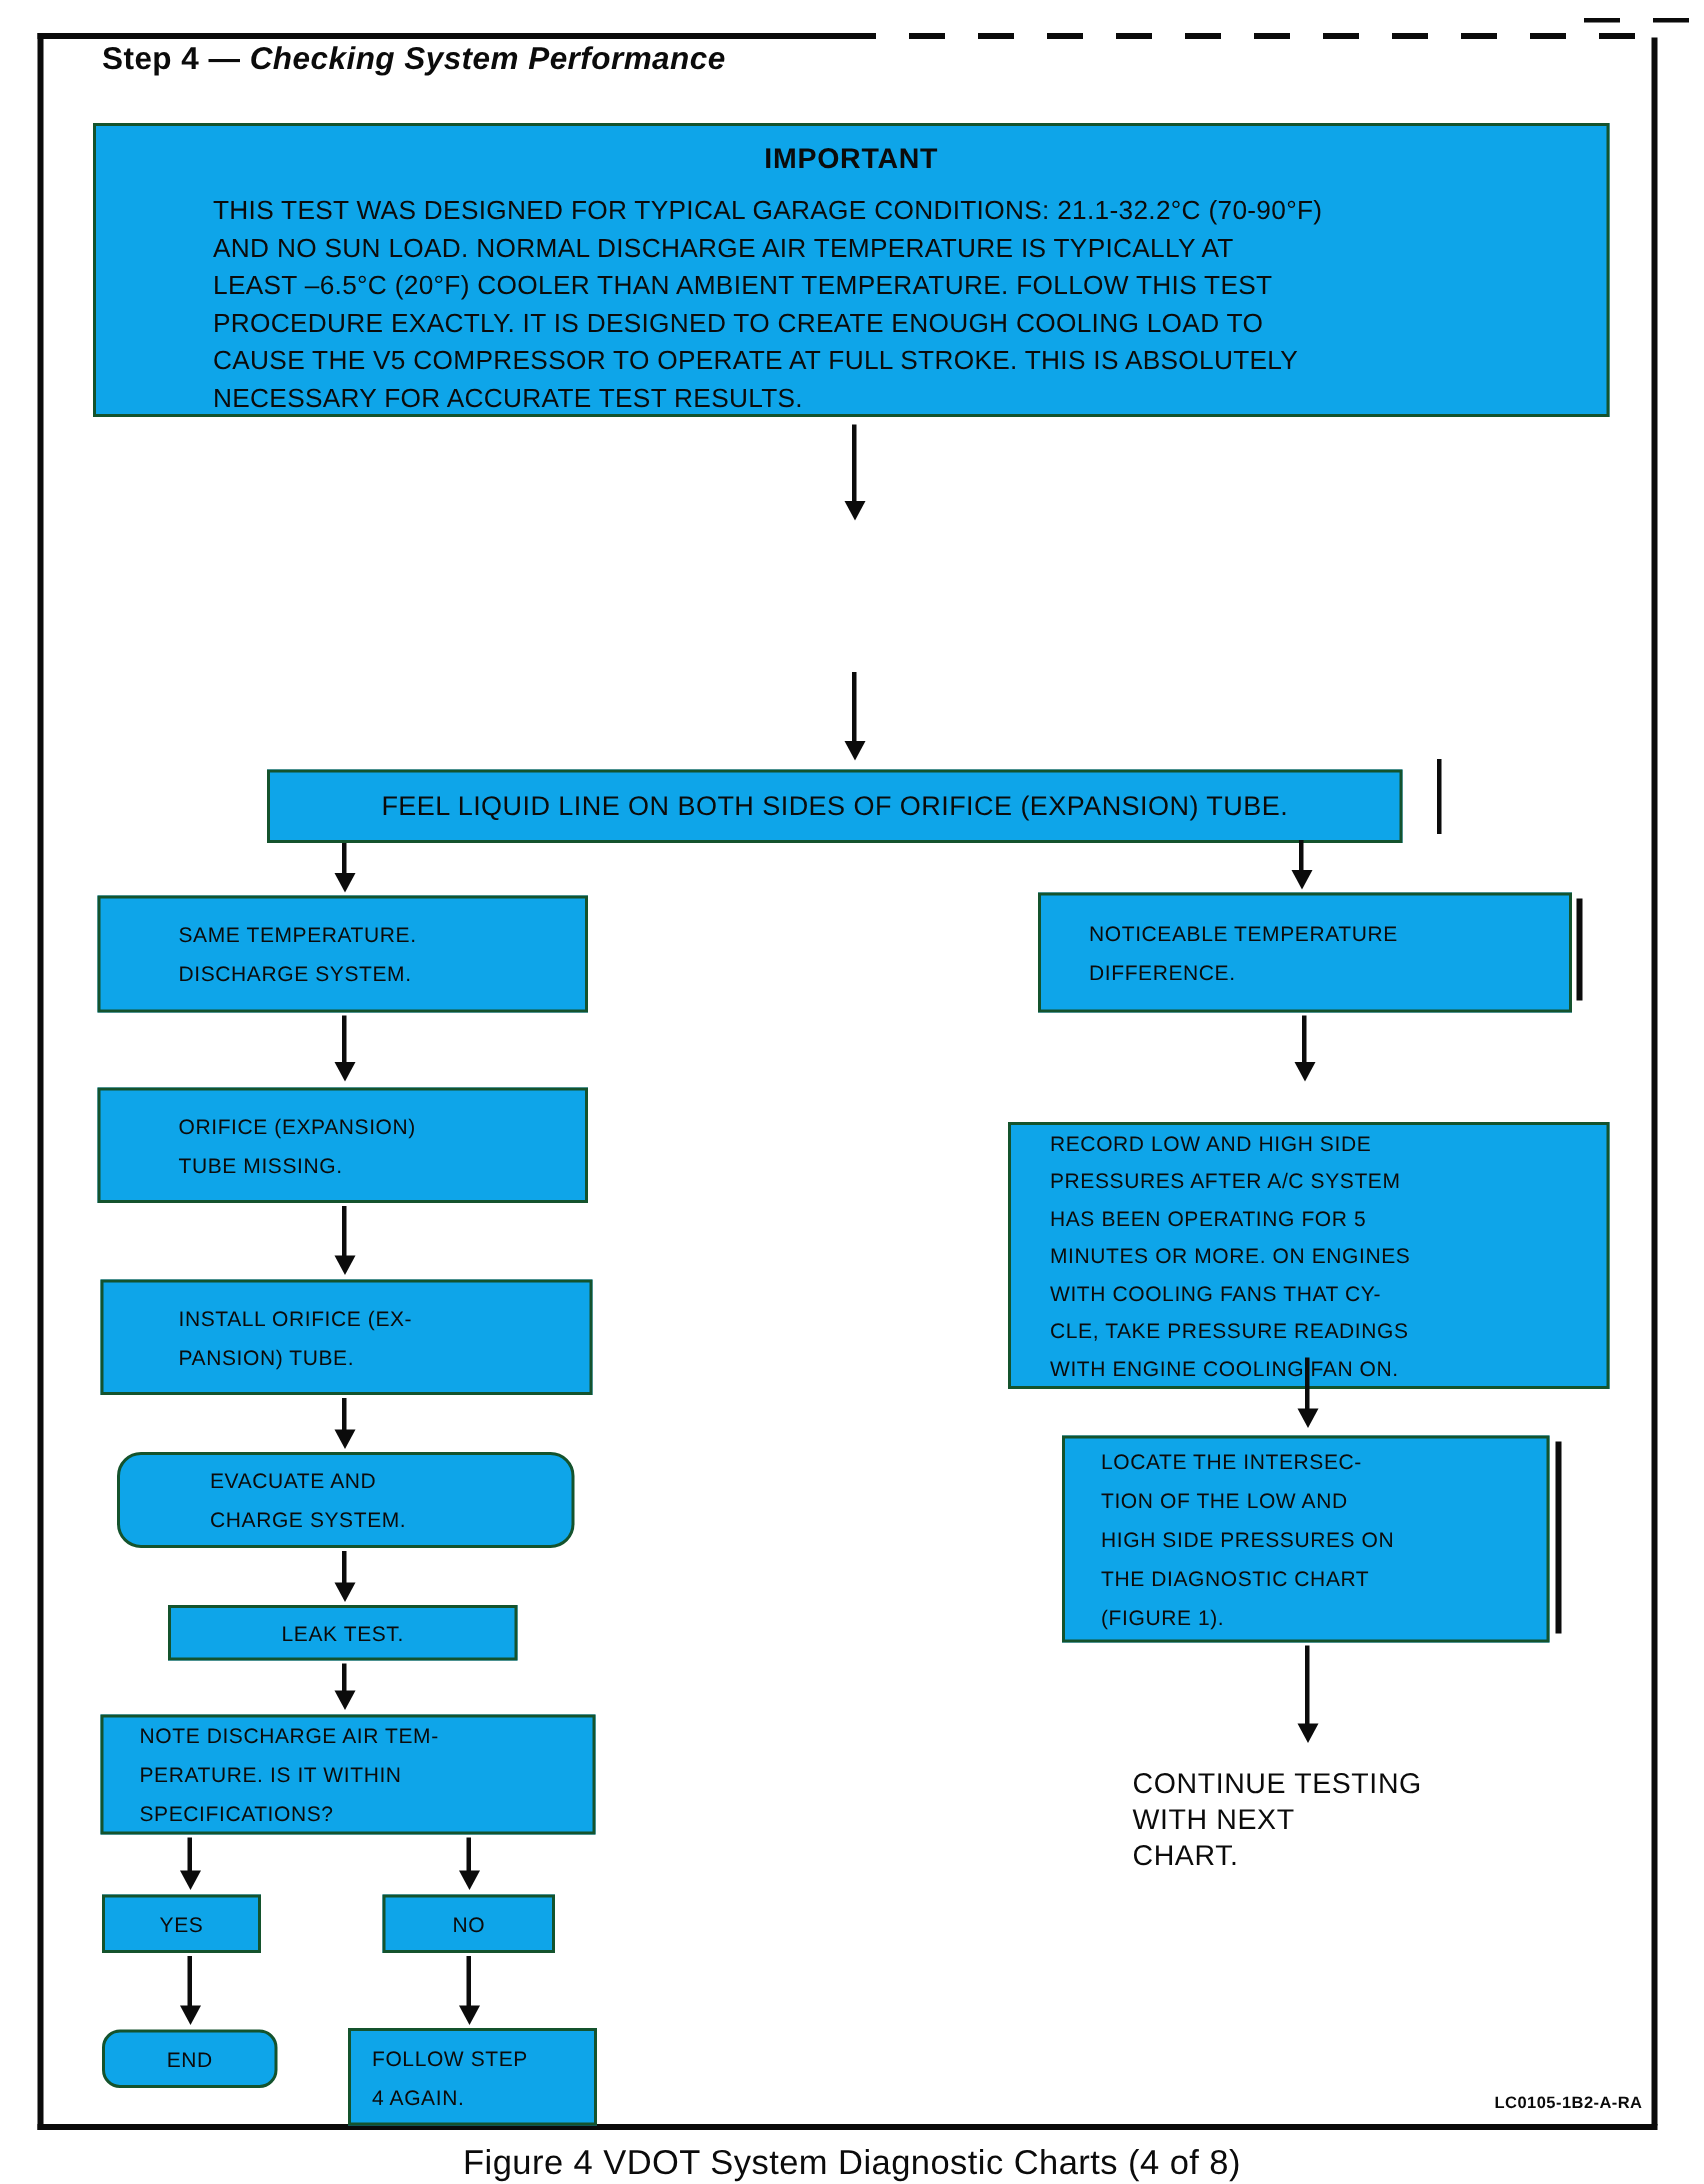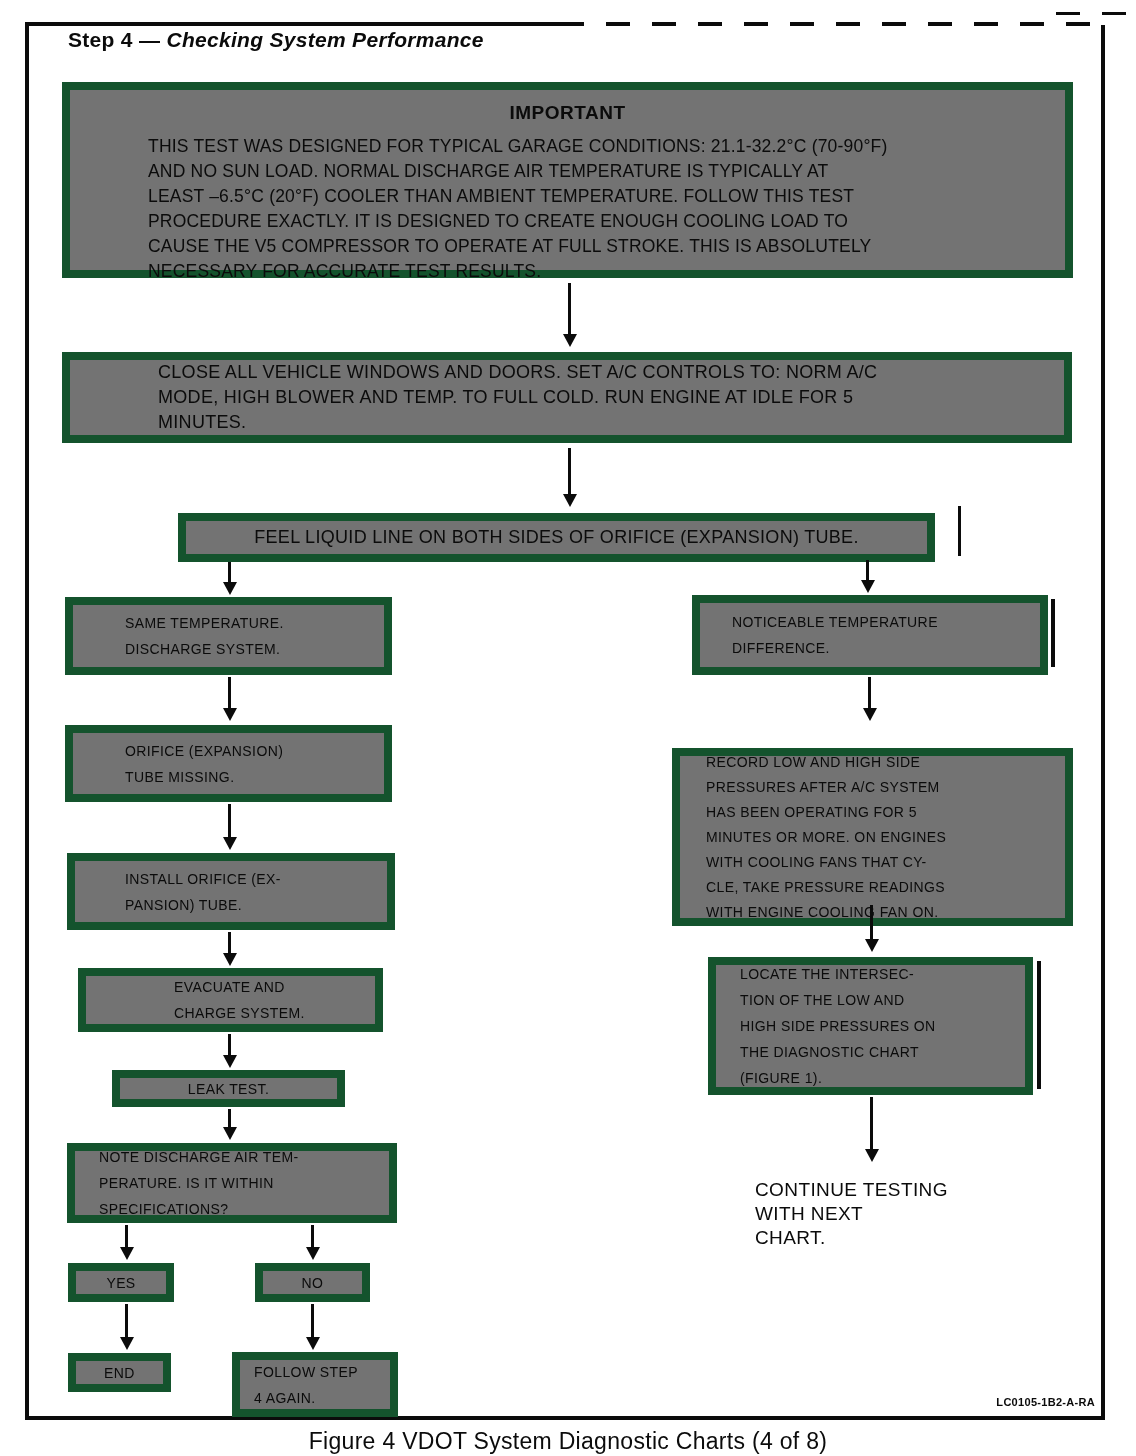--- a/index.html
+++ b/index.html
@@ -6,21 +6,21 @@
   .page {
     position:relative; width:1136px; height:1456px; margin:0 auto;
     background:#ffffff; color:#0b0b0b;
     font-family:"Liberation Sans", sans-serif;
     overflow:hidden;
   }
   .line { position:absolute; background:#0b0b0b; }
   .dashline { position:absolute; height:4px;
     background:repeating-linear-gradient(90deg,#0b0b0b 0 24px,transparent 24px 46px); }
   .box {
-    position:absolute; box-sizing:border-box; border:8px solid #14532d; background:#737373;
+    position:absolute; box-sizing:border-box; border:2px solid #14532d; background:#0ea5e9;
     display:flex; align-items:center;
   }
   .txt { white-space:pre-line; font-size:14px; line-height:26px; letter-spacing:0.4px; }
   .center { justify-content:center; }
   .center .txt { text-align:center; }
   .arr { position:absolute; width:3px; background:#0b0b0b; }
   .arr::after {
     content:""; position:absolute; left:-5.5px; bottom:-12px; width:0; height:0;
     border-left:7px solid transparent; border-right:7px solid transparent;
     border-top:13px solid #0b0b0b;
@@ -62,25 +62,20 @@
     <div class="imp-body">THIS TEST WAS DESIGNED FOR TYPICAL GARAGE CONDITIONS: 21.1-32.2°C (70-90°F)
 AND NO SUN LOAD. NORMAL DISCHARGE AIR TEMPERATURE IS TYPICALLY AT
 LEAST –6.5°C (20°F) COOLER THAN AMBIENT TEMPERATURE. FOLLOW THIS TEST
 PROCEDURE EXACTLY. IT IS DESIGNED TO CREATE ENOUGH COOLING LOAD TO
 CAUSE THE V5 COMPRESSOR TO OPERATE AT FULL STROKE. THIS IS ABSOLUTELY
 NECESSARY FOR ACCURATE TEST RESULTS.</div>
   </div>
 
   <div class="arr" style="left:568px; top:283px; height:52px;"></div>
 
-  <div class="box" style="left:62px; top:352px; width:1010px; height:91px; padding-left:88px;">
-    <div class="wide-txt">CLOSE ALL VEHICLE WINDOWS AND DOORS. SET A/C CONTROLS TO: NORM A/C
-MODE, HIGH BLOWER AND TEMP. TO FULL COLD. RUN ENGINE AT IDLE FOR 5
-MINUTES.</div>
-  </div>
 
   <div class="arr" style="left:568px; top:448px; height:47px;"></div>
 
   <div class="box center" style="left:178px; top:513px; width:757px; height:49px;">
     <div class="wide-txt">FEEL LIQUID LINE ON BOTH SIDES OF ORIFICE (EXPANSION) TUBE.</div>
   </div>
   <div class="tick" style="left:958px; top:506px; width:3px; height:50px;"></div>
 
   <div class="arr" style="left:228px; top:562px; height:21px;"></div>
   <div class="arr" style="left:866px; top:560px; height:21px;"></div>
@@ -96,21 +91,21 @@
 TUBE MISSING.</div>
   </div>
   <div class="arr" style="left:228px; top:804px; height:34px;"></div>
 
   <div class="box" style="left:67px; top:853px; width:328px; height:77px; padding-left:50px;">
     <div class="txt">INSTALL ORIFICE (EX-
 PANSION) TUBE.</div>
   </div>
   <div class="arr" style="left:228px; top:932px; height:22px;"></div>
 
-  <div class="box" style="left:78px; top:968px; width:305px; height:64px; padding-left:88px;">
+  <div class="box" style="left:78px; top:968px; width:305px; height:64px; padding-left:60px;border-radius:16px;">
     <div class="txt">EVACUATE AND
 CHARGE SYSTEM.</div>
   </div>
   <div class="arr" style="left:228px; top:1034px; height:22px;"></div>
 
   <div class="box center" style="left:112px; top:1070px; width:233px; height:37px;">
     <div class="txt">LEAK TEST.</div>
   </div>
   <div class="arr" style="left:228px; top:1109px; height:19px;"></div>
 
@@ -124,21 +119,21 @@
 
   <div class="box center" style="left:68px; top:1263px; width:106px; height:39px;">
     <div class="txt">YES</div>
   </div>
   <div class="box center" style="left:255px; top:1263px; width:115px; height:39px;">
     <div class="txt">NO</div>
   </div>
   <div class="arr" style="left:125px; top:1304px; height:34px;"></div>
   <div class="arr" style="left:311px; top:1304px; height:34px;"></div>
 
-  <div class="box center" style="left:68px; top:1353px; width:103px; height:39px;">
+  <div class="box center" style="left:68px; top:1353px; width:117px; height:39px;border-radius:12px;">
     <div class="txt">END</div>
   </div>
   <div class="box" style="left:232px; top:1352px; width:166px; height:65px; padding-left:14px;">
     <div class="txt">FOLLOW STEP
 4 AGAIN.</div>
   </div>
 
   <div class="box" style="left:692px; top:595px; width:356px; height:80px; padding-left:32px;">
     <div class="txt">NOTICEABLE TEMPERATURE
 DIFFERENCE.</div>

